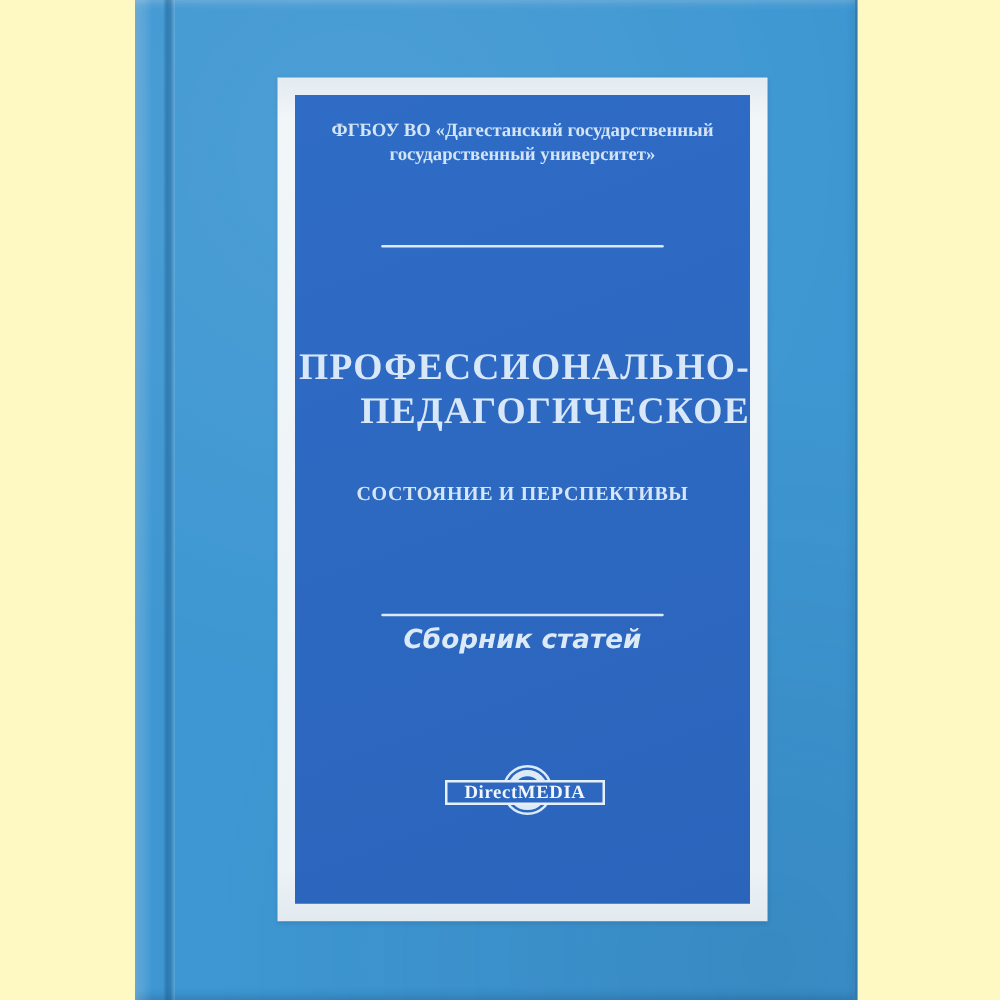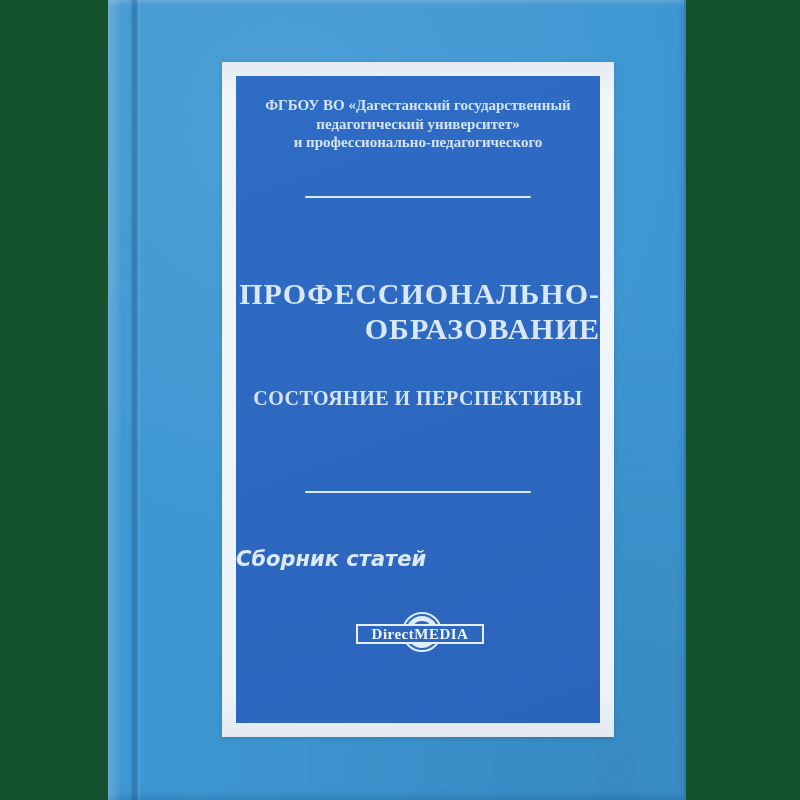--- a/index.html
+++ b/index.html
@@ -2,21 +2,21 @@
 <html><head>
 <meta charset="utf-8">
 <style>
   html, body {
     margin: 0; padding: 0;
     width: 800px; height: 800px;
     background: #ffffff;
     overflow: hidden;
     font-family: "Liberation Serif", serif;
   }
-  .stage { position: relative; width: 800px; height: 800px; background: #14532d; }
+  .stage { position: relative; width: 800px; height: 800px; background: #fef9c3; }
 
   
   .book {
     position: absolute; left: 108px; top: 0; width: 576px; height: 800px;
     background:
       linear-gradient(180deg, rgba(255,255,255,0.10), rgba(255,255,255,0) 8px),
       radial-gradient(120% 90% at 30% 15%, rgba(255,255,255,0.08), rgba(0,0,0,0) 60%),
       radial-gradient(140% 110% at 88% 96%, rgba(10,40,80,0.12), rgba(0,0,0,0) 55%),
       #3e97d2;
     border-right: 2px solid rgba(24,88,138,0.45);
@@ -61,29 +61,29 @@
 
   .title {
     position: absolute; top: 200px; left: 0; right: 0;
     text-align: right;
     font-weight: bold; font-size: 30px; line-height: 35px;
     letter-spacing: 1px; color: #d9e8f8;
   }
   .subtitle {
     position: absolute; top: 311px; left: 0; right: 0;
     text-align: center;
-    font-weight: bold; font-size: 20px; letter-spacing: 0.5px;
+    font-weight: bold; font-size: 16px; letter-spacing: 0.5px;
     color: #d6e6f7;
   }
   .edition {
     position: absolute; top: 423px; left: 0; right: 0;
+    text-align: center;
     font-family: "DejaVu Sans", sans-serif;
     font-style: italic; font-weight: bold; font-size: 21px;
     color: #dceaf8;
-    margin-top: 48px;
   }
 
   
   .logo {
     position: absolute; top: 536px; left: 50%;
     transform: translateX(-50%); margin-left: 4px;
     width: 132px; height: 42px;
   }
   .logo-circle {
     position: absolute; left: 50%; top: 0; transform: translateX(-50%);
@@ -113,29 +113,28 @@
 <div class="stage">
   <div class="book">
     <div class="spine-highlight"></div>
     <div class="spine-groove"></div>
 
     <div class="frame">
       <div class="panel">
 
         <div class="affiliation">
           <div>ФГБОУ ВО «Дагестанский государственный</div>
-          <div>педагогический университет»</div>
-          <div>и профессионально-педагогического</div>
+          <div>государственный университет»</div>
         </div>
 
         <div class="divider divider-1"></div>
 
         <div class="title">
           <div>ПРОФЕССИОНАЛЬНО-</div>
-          <div>ОБРАЗОВАНИЕ</div>
+          <div>ПЕДАГОГИЧЕСКОЕ</div>
         </div>
 
         <div class="subtitle">СОСТОЯНИЕ И ПЕРСПЕКТИВЫ</div>
 
         <div class="divider divider-2"></div>
 
         <div class="edition">Сборник статей</div>
 
         <div class="logo">
           <div class="logo-circle">

